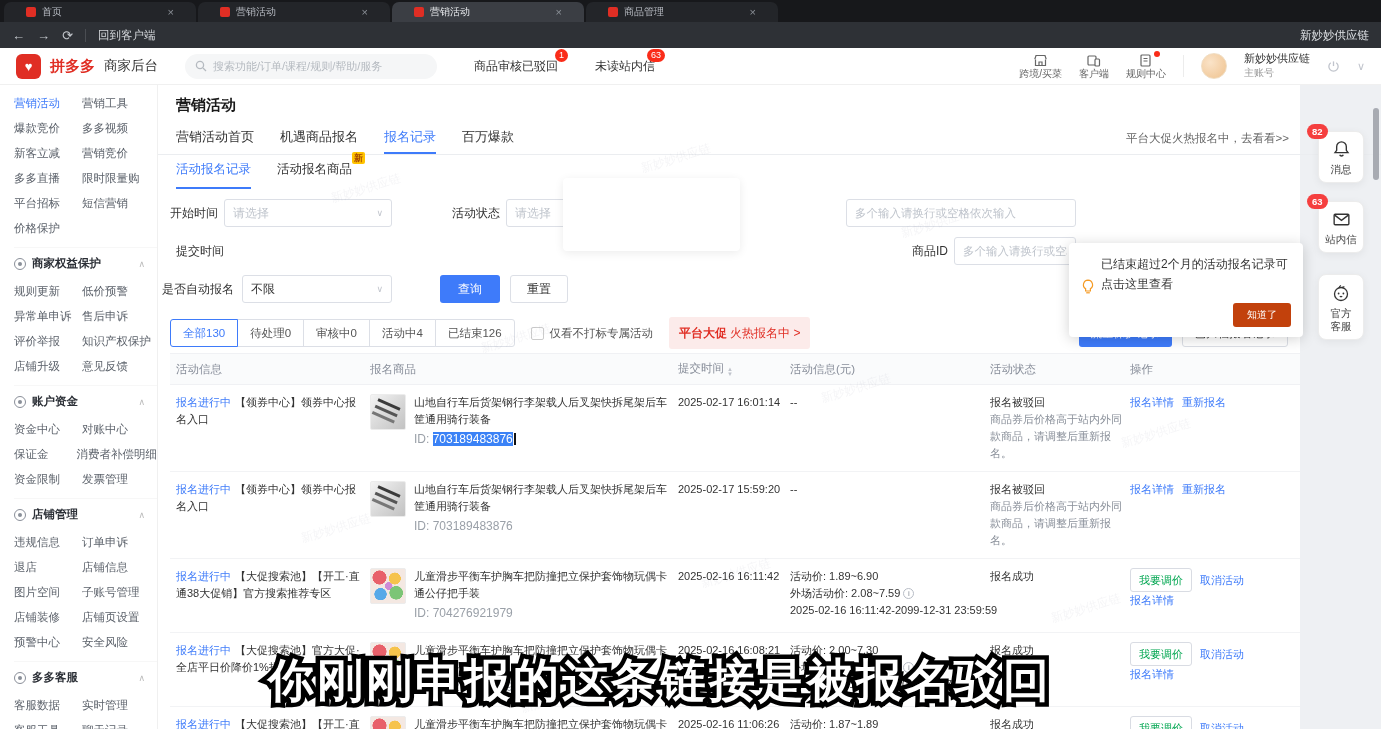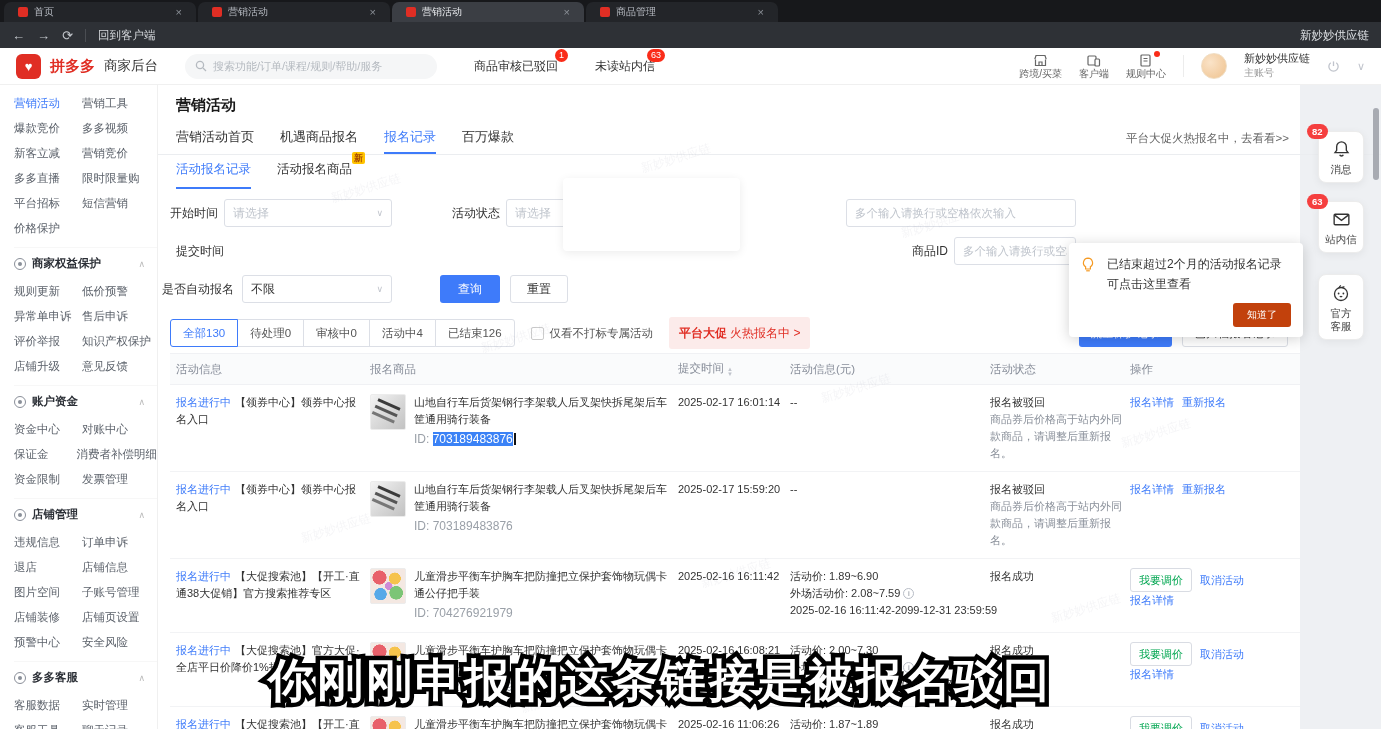--- a/index.html
+++ b/index.html
@@ -1,21 +1,21 @@
 <!DOCTYPE html>
 <html><head>
 <meta charset="utf-8">
 <style>
   *{margin:0;padding:0;box-sizing:border-box;}
   body{font-family:"Liberation Sans","DejaVu Sans",sans-serif;}
   #page{position:relative;width:1381px;height:729px;background:#fff;overflow:hidden;font-family:"Liberation Sans","DejaVu Sans",sans-serif;}
 
   
   .tabstrip{height:22px;background:#17181b;display:flex;align-items:flex-end;padding-left:4px;}
-  .btab{width:192px;height:20px;background:#232529;margin-right:2px;border-radius:7px 7px 0 0;display:flex;align-items:center;padding:0 14px;gap:6px;color:#b6bac1;font-size:10px;overflow:hidden;}
+  .btab{width:192px;height:20px;background:#232529;margin-right:2px;border-radius:7px 7px 0 0;display:flex;align-items:center;padding:0 22px;gap:6px;color:#b6bac1;font-size:10px;overflow:hidden;}
   .btab.active{background:#3b3e44;color:#e8eaed;}
   .favicon{width:10px;height:10px;background:#e02e24;border-radius:2px;flex:none;}
   .btab .x{margin-left:auto;color:#8b9097;font-size:11px;}
   .toolbar{height:26px;background:#2e3136;display:flex;align-items:center;padding:0 12px;gap:12px;color:#d5d8dc;font-size:11.5px;}
   .nav-ic{color:#c3c7cc;font-size:13px;cursor:default;}
   .toolbar .sep{width:1px;height:13px;background:#4a4d52;}
   .toolbar .spacer{flex:1;}
   .acct{color:#dfe2e6;}
 
   
@@ -109,21 +109,21 @@
   .muted{color:#8a909a;}
   .ico-i{display:inline-block;width:11px;height:11px;border:1px solid #b8bdc6;border-radius:50%;font-size:8px;line-height:10px;text-align:center;color:#8a909a;vertical-align:1px;margin-left:3px;}
   .nwrap{white-space:nowrap;}
   .abtn{display:inline-block;height:24px;line-height:22px;padding:0 8px;border:1px solid #d9dce3;border-radius:3px;color:#00a650;background:#fff;font-size:11px;margin-right:8px;cursor:pointer;white-space:nowrap;}
   .alink{color:#3e7bfa;margin-right:8px;font-size:11px;text-decoration:none;cursor:pointer;white-space:nowrap;display:inline-block;}
   .sort{display:inline-flex;flex-direction:column;font-size:6px;color:#c0c4cc;margin-left:3px;line-height:5px;vertical-align:1px;}
 
   
   .blankpanel{position:absolute;left:563px;top:178px;width:177px;height:73px;background:#fff;border-radius:4px;box-shadow:0 2px 10px rgba(0,0,0,.08);z-index:5;}
   .tooltip{position:absolute;left:1069px;top:243px;width:234px;background:#fff;border-radius:4px;box-shadow:0 2px 14px rgba(0,0,0,.18);padding:12px 12px 10px;z-index:7;font-size:12px;color:#333;line-height:1.65;}
-  .tt-body{display:flex;gap:12px;align-items:flex-start;}
+  .tt-body{display:flex;gap:6px;align-items:flex-end;}
   .tt-btn{display:block;margin:8px 0 0 auto;background:#c2410c;color:#fff;border:none;border-radius:3px;height:24px;padding:0 14px;font-size:10px;cursor:pointer;font-family:inherit;}
   .tt-caret{position:absolute;left:1252px;top:314px;width:12px;height:12px;background:#fff;transform:rotate(45deg);box-shadow:3px 3px 8px rgba(0,0,0,.10);z-index:6;}
   .fbtn{position:absolute;left:1318px;width:46px;background:#fff;border:1px solid #ececec;border-radius:8px;box-shadow:0 2px 8px rgba(0,0,0,.06);display:flex;flex-direction:column;align-items:center;padding:7px 0 6px;font-size:10.5px;color:#444;gap:3px;z-index:8;text-align:center;line-height:1.25;}
   .fbadge{position:absolute;top:-8px;left:-12px;background:#f53f3f;color:#fff;border-radius:9px;font-size:9.5px;padding:0 5px;height:15px;line-height:15px;font-weight:bold;}
   .scrollthumb{position:absolute;right:2px;top:108px;width:6px;height:72px;background:#a8abb2;border-radius:3px;z-index:9;}
   .subtitle{position:absolute;left:150px;width:1020px;top:650px;text-align:center;font-size:46px;font-weight:900;color:#fff;letter-spacing:3px;z-index:20;white-space:nowrap;}
   .subtitle::before{content:attr(data-text);position:absolute;left:0;width:100%;top:0;color:#000;-webkit-text-stroke:9px #000;z-index:-1;}
   .wm{position:absolute;color:rgba(110,120,140,.07);font-size:12px;transform:rotate(-17deg);z-index:3;white-space:nowrap;pointer-events:none;}
   svg{display:block;}
 </style>

